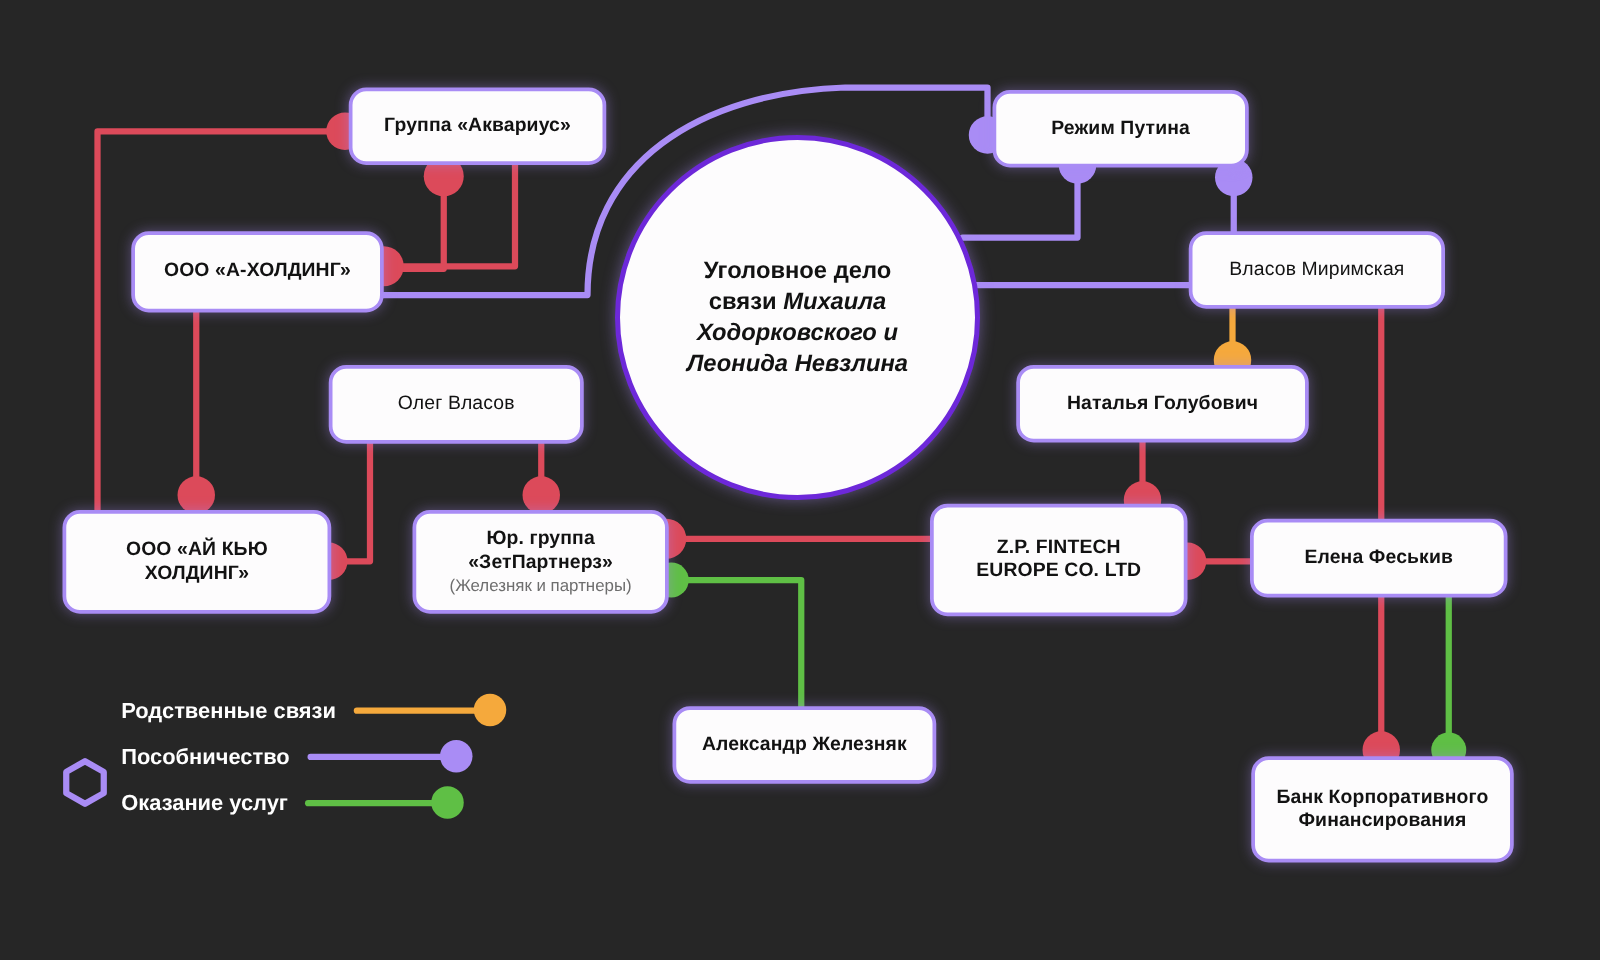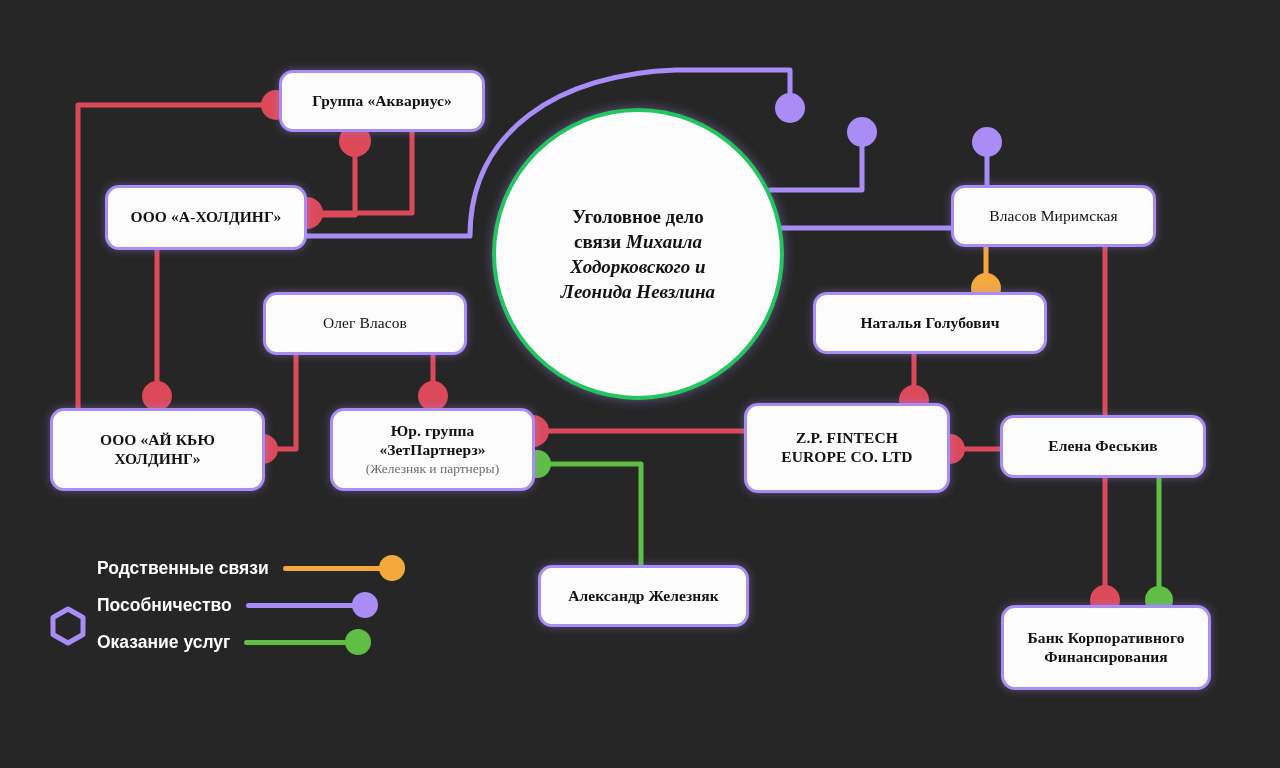--- a/index.html
+++ b/index.html
@@ -17,33 +17,32 @@
     background: #fdfcfd;
     border: 3px solid #a98cf5;
     border-radius: 14px;
     box-shadow: 0 0 10px rgba(169,140,245,0.40);
     display: flex; flex-direction: column;
     align-items: center; justify-content: center;
     text-align: center;
     color: #121212;
     z-index: 3;
     padding: 20px 10px;
-    font-family: Liberation Serif, serif;
   }
   .node .t { font-size: 15.5px; line-height: 1.22; letter-spacing: .1px; }
   .node .t.bold { font-weight: bold; }
   .node .sub { font-size: 13.5px; color: #6e6e6e; line-height: 1.2; margin-top: 1px; }
 
   #center-circle {
     position: absolute;
     left: 492px; top: 108px;
     width: 292px; height: 292px;
     border-radius: 50%;
     background: #fdfcfd;
-    border: 4px solid #22c55e;
+    border: 4px solid #6d28d9;
     box-shadow: 0 0 12px rgba(169,140,245,0.45);
     display: flex; align-items: center; justify-content: center;
     z-index: 4;
   }
   #center-circle .ctext {
     font-size: 19px; font-weight: bold; color: #121212;
     line-height: 1.32; text-align: center; width: 240px;
   }
   #center-circle .ctext em { font-style: italic; }
 
@@ -160,20 +159,23 @@
 
   <div class="node" style="left:330px;top:408px;width:205px;height:83px;">
     <div class="t bold">Юр. группа<br>«ЗетПартнерз»</div>
     <div class="sub">(Железняк и партнеры)</div>
   </div>
 
   <div class="node" style="left:744px;top:403px;width:206px;height:90px;">
     <div class="t bold">Z.P. FINTECH<br>EUROPE CO. LTD</div>
   </div>
 
+  <div class="node" style="left:794px;top:72px;width:205px;height:62px;">
+    <div class="t bold">Режим Путина</div>
+  </div>
 
   <div class="node" style="left:951px;top:185px;width:205px;height:62px;">
     <div class="t">Власов Миримская</div>
   </div>
 
   <div class="node" style="left:813px;top:292px;width:234px;height:62px;">
     <div class="t bold">Наталья Голубович</div>
   </div>
 
   <div class="node" style="left:1000px;top:415px;width:206px;height:63px;">

